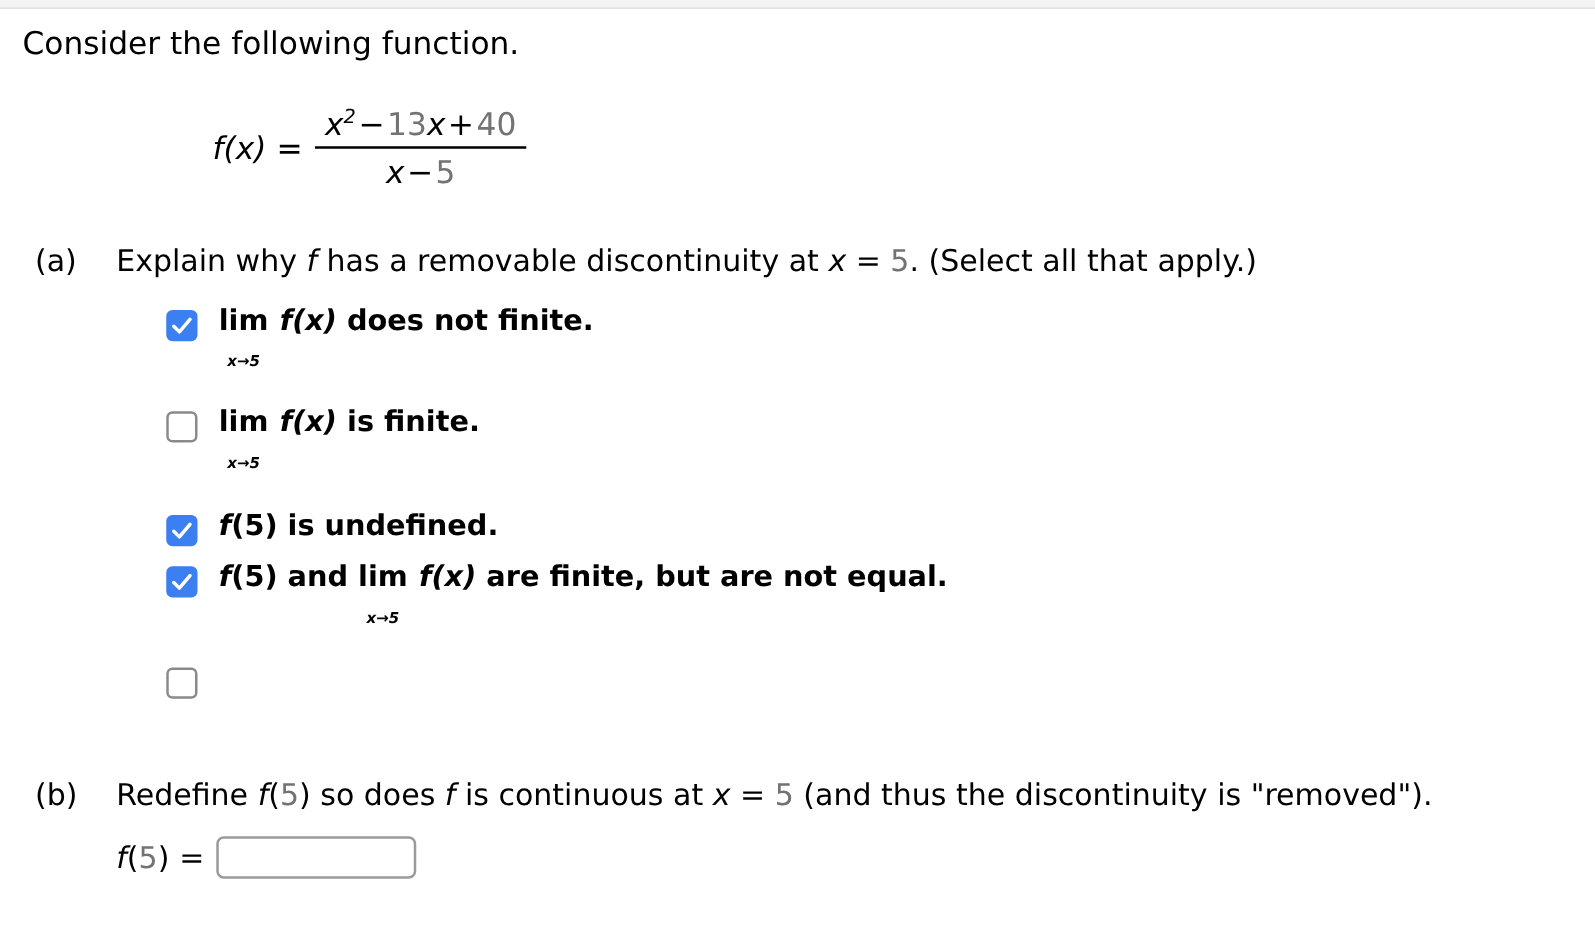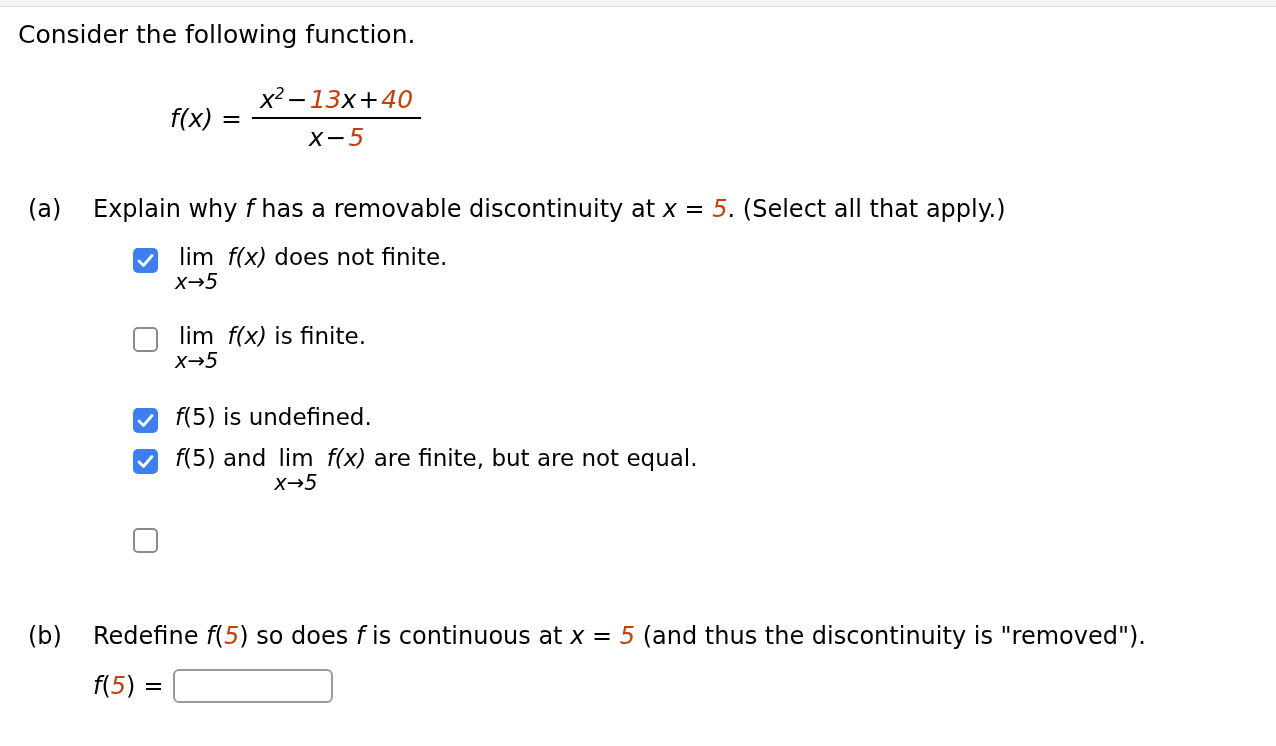--- a/index.html
+++ b/index.html
@@ -63,21 +63,21 @@
   .frac .bar {
     width: 100%;
     height: 2px;
     background: #000;
   }
   .frac .den {
     padding: 4px 8px 0 8px;
     white-space: nowrap;
   }
   .ital { font-style: italic; }
-  .red { color: #c2410c; font-style: italic; }
+  .red { color: #737373; }
   sup.exp {
     font-size: 0.62em;
     vertical-align: super;
     font-style: italic;
     line-height: 0;
   }
   .op { padding: 0 2px; }
 
   
   .part-a-label {
@@ -92,20 +92,21 @@
     top: 188px;
     font-size: 24px;
     white-space: nowrap;
   }
 
   .options {
     position: absolute;
     left: 133px;
     top: 237px;
     width: 1000px;
+    font-weight: bold;
   }
   .option {
     position: relative;
     display: flex;
     align-items: flex-start;
     font-size: 23px;
     white-space: nowrap;
   }
   .option.gap-0 { margin-top: 0px; }
   .option.gap-1 { margin-top: 30px; }
@@ -143,22 +144,22 @@
     display: inline-flex;
     flex-direction: column;
     align-items: center;
     line-height: 1;
     position: relative;
     top: 0px;
     margin: 0 9px 0 0;
   }
   .lim .lim-op { font-size: 23px; }
   .lim .lim-sub {
-    font-size: 21px;
-    margin-top: 3px;
+    font-size: 12px;
+    margin-top: 14px;
     white-space: nowrap;
     text-align: right;
   }
   .lim-inline { margin-left: 8px; }
 
   
   .part-b-label {
     position: absolute;
     left: 28px;
     top: 615px;

